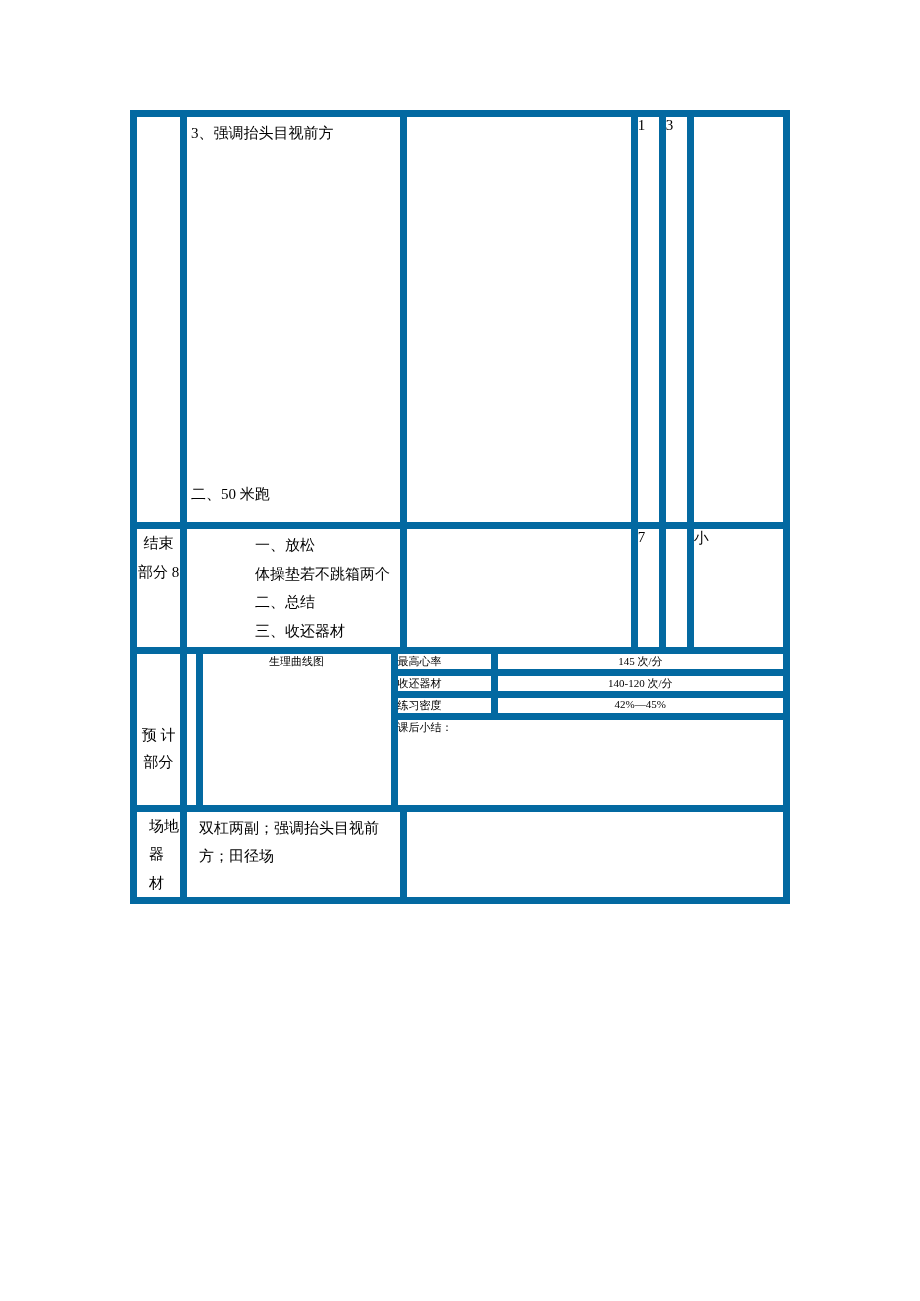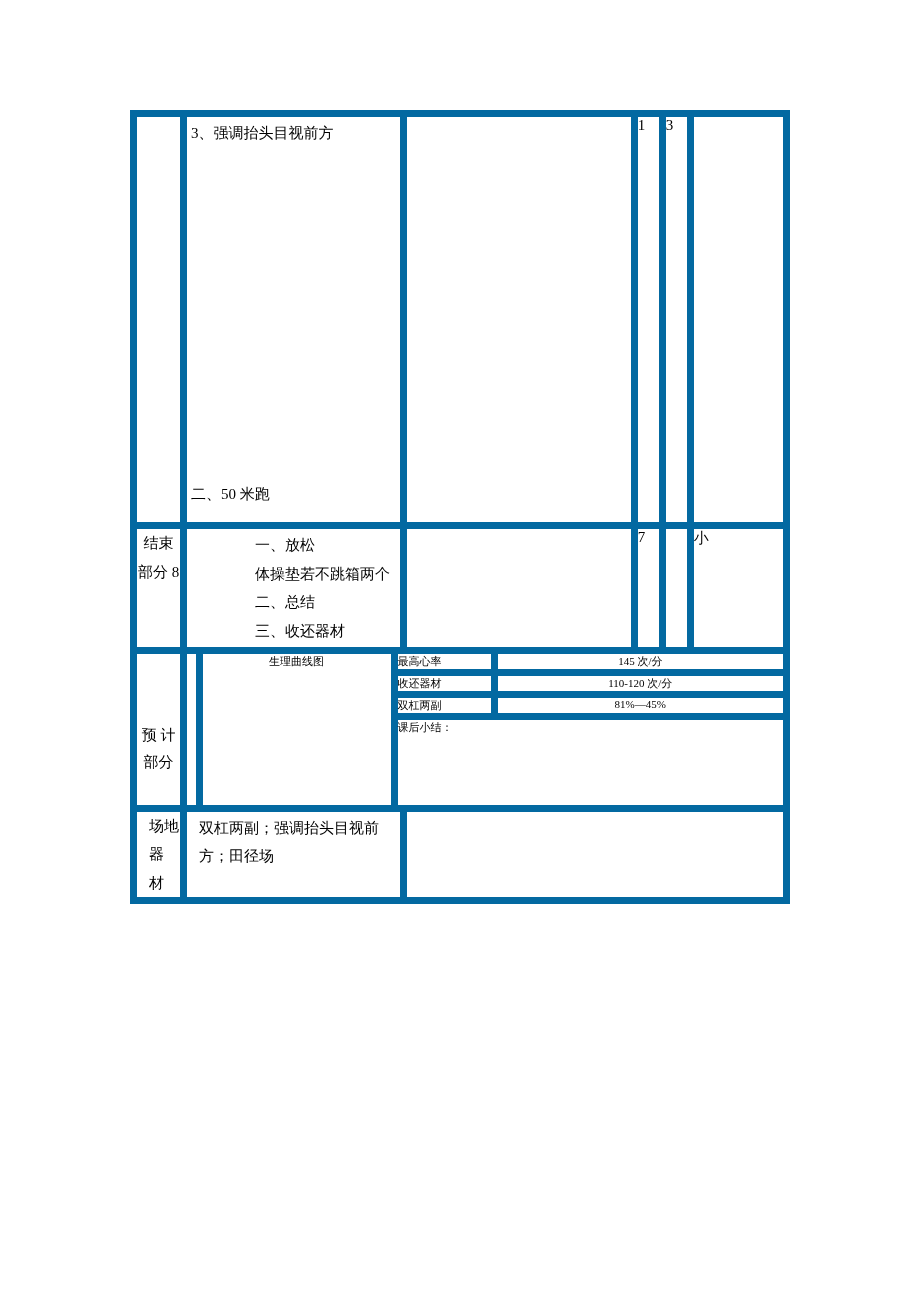--- a/index.html
+++ b/index.html
@@ -131,25 +131,25 @@
                 <tr>
             <td rowspan="4" class="curve-col" style="border-top:none; border-left:none; border-bottom:none;"></td>
             <td rowspan="4" style="width:195px; border-top:none; border-bottom:none;" class="curve-label">
               <span>生理曲线图</span>
             </td>
             <td class="metrics-label" style="border-top:none;">最高心率</td>
             <td class="metrics-val" style="border-top:none; border-right:none;">145 次/分</td>
           </tr>
           <tr>
             <td class="metrics-label">收还器材</td>
-            <td class="metrics-val" style="border-right:none;">110-120 次/分</td>
+            <td class="metrics-val" style="border-right:none;">140-120 次/分</td>
           </tr>
           <tr>
-            <td class="metrics-label">双杠两副</td>
-            <td class="metrics-val" style="border-right:none;">81%—45%</td>
+            <td class="metrics-label">练习密度</td>
+            <td class="metrics-val" style="border-right:none;">42%—45%</td>
           </tr>
           <tr>
             <td colspan="2" class="summary-h" style="border-right:none; border-bottom:none; vertical-align:top;">
               <span>课后小结：</span>
             </td>
           </tr>
         </tbody>
             </table>
       </td>
     </tr>

